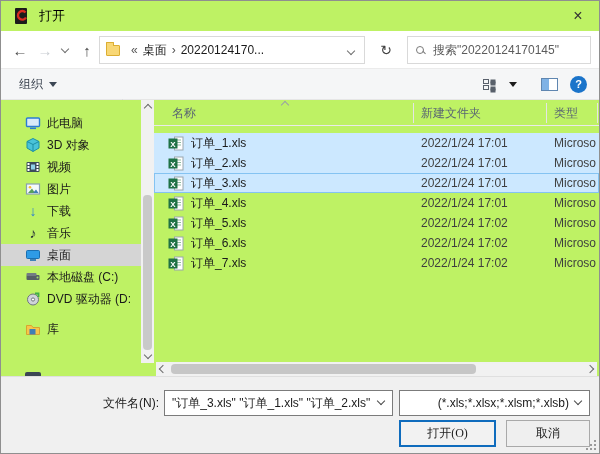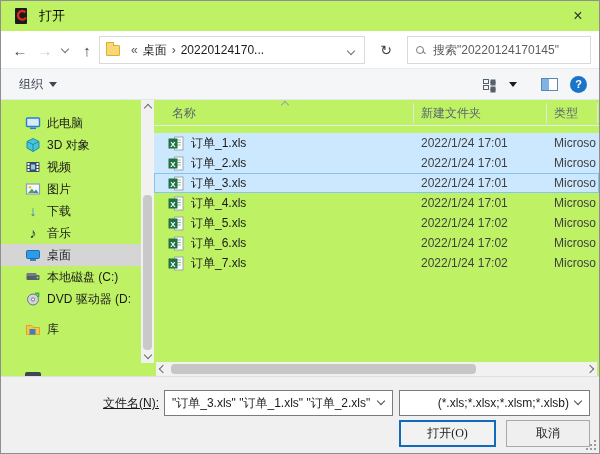--- a/index.html
+++ b/index.html
@@ -89,21 +89,21 @@
   .fcell-type { position:absolute; left:400px; right:0; color:#3f3f3f; white-space:nowrap; overflow:hidden; }
 
   
   .h-scroll { position:absolute; left:155px; right:2px; bottom:2px; height:14px; background:#f1f1f1; }
   .hs-btn { position:absolute; top:0; width:14px; height:14px; display:flex; align-items:center; justify-content:center; }
   .hs-left { left:0; } .hs-right { right:0; }
   .hs-thumb { position:absolute; left:15px; top:2px; width:305px; height:10px; border-radius:4px; background:#c6c6c6; }
 
   
   .footer { position:absolute; left:0; bottom:0; right:0; height:77px; background:#f0f0f0; border-top:1px solid #dfdfdf; }
-  .fn-label { position:absolute; left:40px; top:13px; width:118px; text-align:right; line-height:26px; color:#1a1a1a;text-decoration:underline; }
+  .fn-label { position:absolute; left:40px; top:13px; width:118px; text-align:right; line-height:26px; color:#1a1a1a; }
   .combo { position:absolute; height:26px; border:1px solid #7b7b7b; background:#fff; display:flex; align-items:center; padding:0 20px 0 7px; white-space:nowrap; overflow:hidden; }
   .combo-fn { left:163px; top:13px; width:229px; }
   .combo-ft { left:398px; top:13px; width:191px;justify-content:flex-end; }
   .combo .chev { position:absolute; right:8px; top:10px; border-color:#4a4a4a; }
   .btn { position:absolute; top:43px; height:27px; display:flex; align-items:center; justify-content:center; background:#efefef;font-family:Liberation Serif, serif; }
   .btn-open { left:398px; width:97px; border:2px solid #0f6cbd; background:#f2f2f2; }
   .btn-cancel { left:505px; width:84px; border:1px solid #a9a9a9; }
   .grip { position:absolute; right:3px; bottom:3px; width:10px; height:10px; }
   .grip::before { content:""; position:absolute; right:0; bottom:0; width:2px; height:2px; background:#9b9b9b; box-shadow:-4px 4px 0 #9b9b9b, 0 4px 0 #9b9b9b, -8px 8px 0 #9b9b9b, -4px 8px 0 #9b9b9b, 0 8px 0 #9b9b9b; transform:translateY(-8px); }
 </style>

